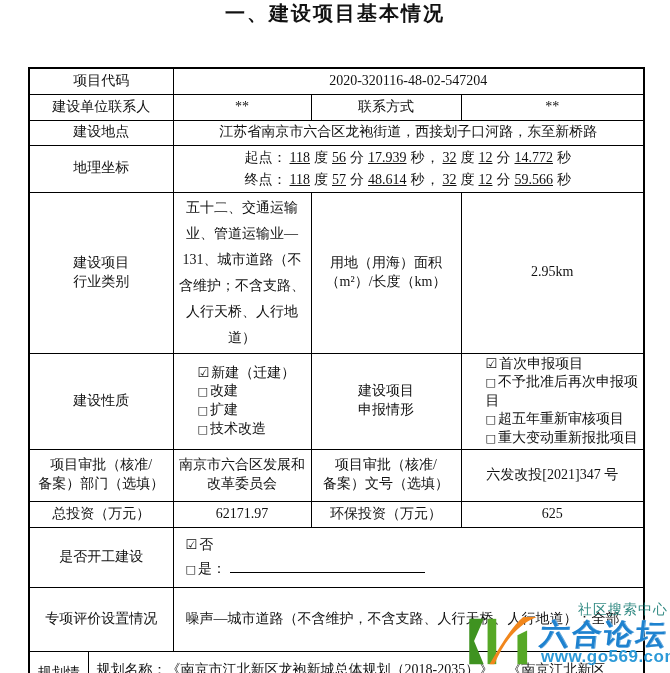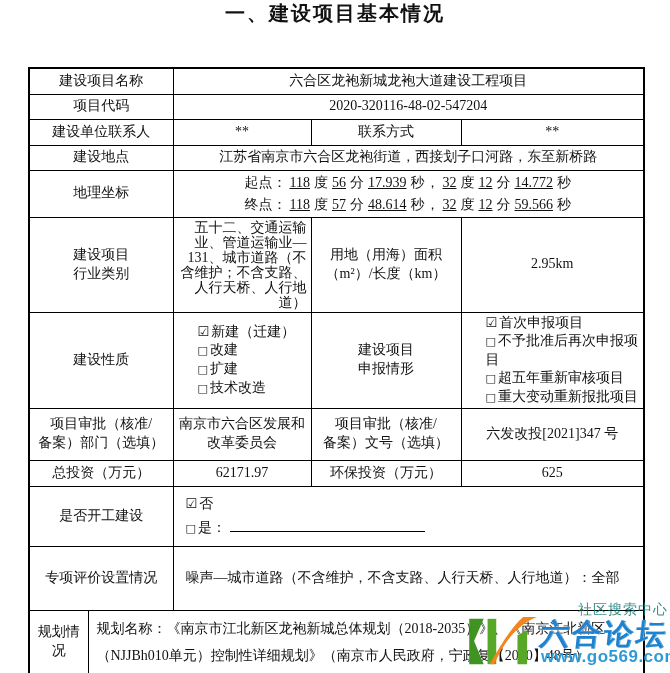--- a/index.html
+++ b/index.html
@@ -26,21 +26,21 @@
   .pre { white-space: pre-line; }
   .leftcell { text-align: left; padding-left: 12px; }
   .opts { text-align: left; padding-left: 24px; }
   .opts .opt { line-height: 18px; }
   .cb { display: inline-block; margin-right: 2px; font-family: "DejaVu Sans", sans-serif; font-size: 13px; }
   .cb.sm { font-size: 11px; }
   .coord div { line-height: 22px; }
   .u { text-decoration: underline; padding: 0 3px; }
   .sepchar { padding: 0 1px; }
   .blank { display: inline-block; width: 195px; height: 15px; border-bottom: 1px solid #000; margin-left: 4px; vertical-align: baseline; }
-  .industry-val { line-height: 15px; padding: 2px 4px; text-align: right; }
+  .industry-val { line-height: 26px; padding: 2px 4px; }
   .plan-val { text-align: left; padding: 4px 8px; line-height: 27px; }
   .sep { height: 1px; background: #000; }
   .startcell .opt { line-height: 24px; text-align: left; }
 
   
   .watermark { position: absolute; left: 468px; top: 597px; width: 202px; height: 76px; z-index: 5; }
   .wm-tagline {
     position: absolute; right: 2px; top: 4px; color: #0f766e; opacity: .85;
     font-size: 14px; letter-spacing: 1px;
     font-family: "Liberation Sans", sans-serif;
@@ -68,24 +68,20 @@
   <div class="table-wrap">
     <table>
       <colgroup>
         <col style="width:143px">
           <col style="width:138px">
           <col style="width:150px">
           <col style="width:182px">
       </colgroup>
 
       <tbody>
-          <tr style="height:25px">
-        <td>建设项目名称</td>
-        <td colspan="3">六合区龙袍新城龙袍大道建设工程项目</td>
-      </tr>
 
       <tr style="height:25px">
         <td>项目代码</td>
         <td colspan="3">2020-320116-48-02-547204</td>
       </tr>
 
       <tr style="height:26px">
         <td>建设单位联系人</td>
         <td>**</td>
         <td>联系方式</td>

